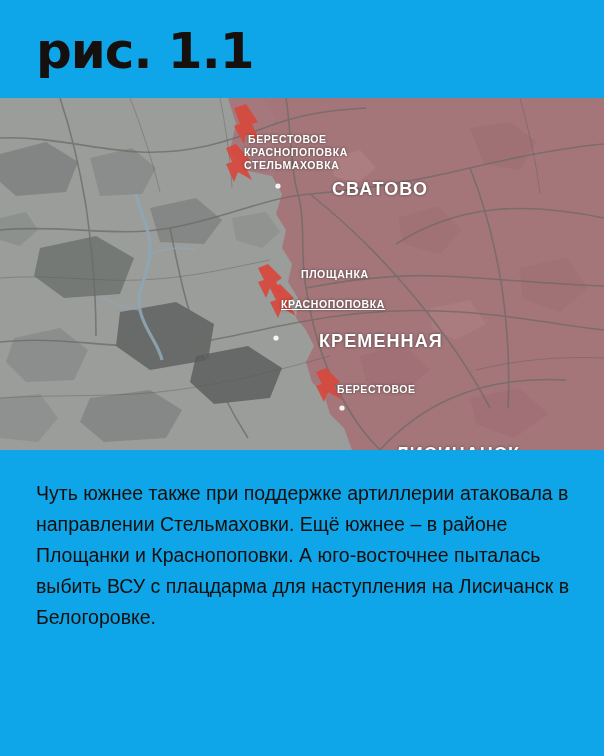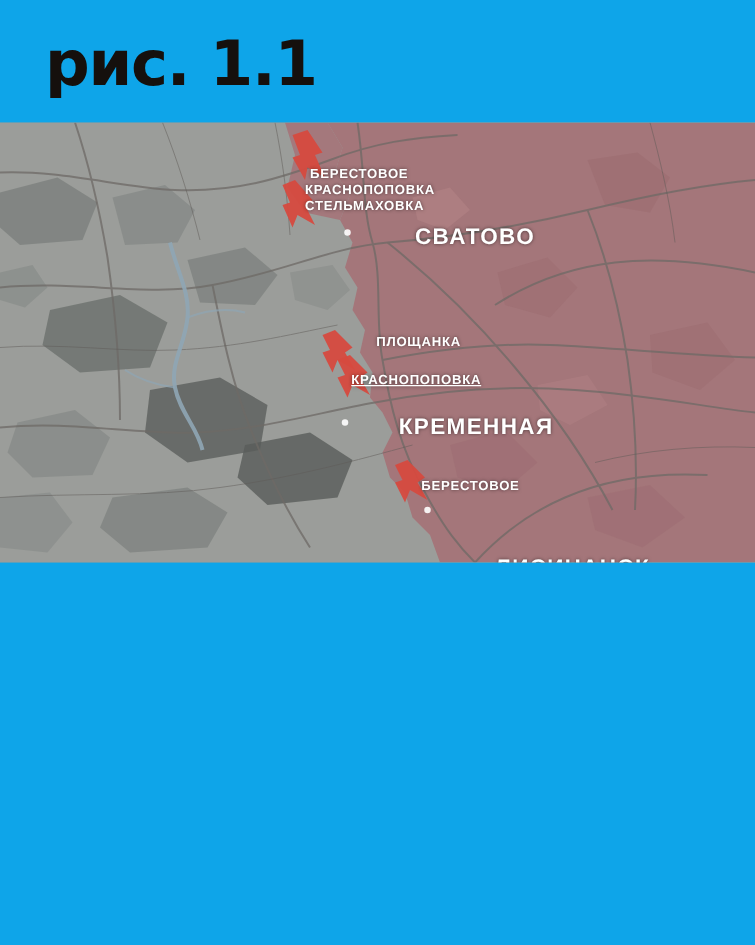--- a/index.html
+++ b/index.html
@@ -175,14 +175,17 @@
     <div class="map-label lbl-small" style="left:196px; top:48px;">КРАСНОПОПОВКА</div>
     <div class="map-label lbl-small" style="left:196px; top:61px;text-align:right;">СТЕЛЬМАХОВКА</div>
     <div class="map-label lbl-big" style="left:284px; top:81px;">СВАТОВО</div>
     <div class="map-label lbl-small" style="left:253px; top:170px;">ПЛОЩАНКА</div>
     <div class="map-label lbl-small" style="left:233px; top:200px;text-decoration:underline;">КРАСНОПОПОВКА</div>
     <div class="map-label lbl-big" style="left:271px; top:233px;">КРЕМЕННАЯ</div>
     <div class="map-label lbl-small" style="left:289px; top:285px;">БЕРЕСТОВОЕ</div>
     <div class="map-label lbl-big" style="left:348px; top:302px;margin-top:44px;">ЛИСИЧАНСК</div>
   </div>
 
+  <div class="caption">
+    <p>Чуть южнее также при поддержке артиллерии атаковала в направлении Стельмаховки. Ещё южнее – в районе Площанки и Краснопоповки. А юго-восточнее пыталась выбить ВСУ с плацдарма для наступления на Лисичанск в Белогоровке.</p>
+  </div>
 
 </div>
 
 </body></html>

